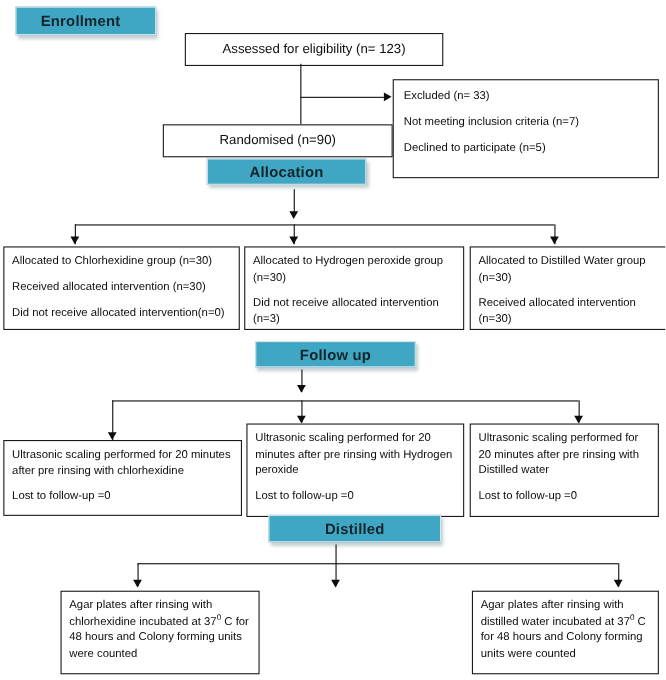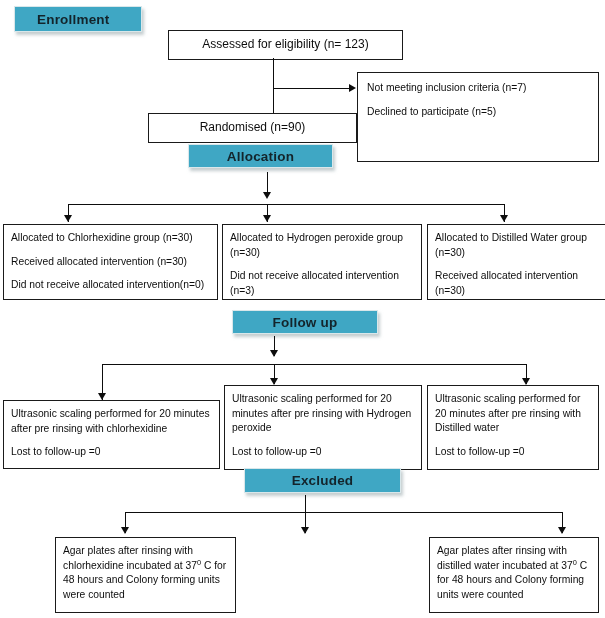--- a/index.html
+++ b/index.html
@@ -108,20 +108,21 @@
   <div class="box center" style="left:168px; top:30px; width:235px; height:28px;">
     <span>Assessed for eligibility (n= 123)</span>
   </div>
 
   <div class="vline" style="left:273px; top:58px; height:62px;"></div>
 
   <div class="hline" style="left:273px; top:88px; width:76px;"></div>
   <div class="arrow-right" style="left:349px; top:84px;"></div>
 
   <div class="box" style="left:357px; top:72px; width:242px; height:90px; padding:8px 9px;">
+    <p>Excluded (n= 33)</p>
     <p>Not meeting inclusion criteria (n=7)</p>
     <p>Declined to participate (n=5)</p>
   </div>
 
   <div class="box center" style="left:148px; top:113px; width:209px; height:25px;">
     <span>Randomised (n=90)</span>
   </div>
 
   <div class="banner" style="left:188px; top:144px; width:145px; height:24px;">
     <span>Allocation</span>
@@ -178,21 +179,21 @@
     <p>Ultrasonic scaling performed for 20 minutes after pre rinsing with Hydrogen peroxide</p>
     <p>Lost to follow-up =0</p>
   </div>
 
   <div class="box" style="left:427px; top:385px; width:172px; height:85px;">
     <p>Ultrasonic scaling performed for 20 minutes after pre rinsing with Distilled water</p>
     <p>Lost to follow-up =0</p>
   </div>
 
   <div class="banner" style="left:244px; top:468px; width:157px; height:25px;">
-    <span>Excluded</span>
+    <span>Distilled</span>
   </div>
 
   <div class="vline" style="left:305px; top:495px; height:38px;"></div>
   <div class="arrow-down" style="left:301px; top:527px;"></div>
   <div class="hline" style="left:125px; top:512px; width:437px;"></div>
   <div class="vline" style="left:125px; top:512px; height:21px;"></div>
   <div class="arrow-down" style="left:121px; top:527px;"></div>
   <div class="vline" style="left:562px; top:512px; height:21px;"></div>
   <div class="arrow-down" style="left:558px; top:527px;"></div>
 

